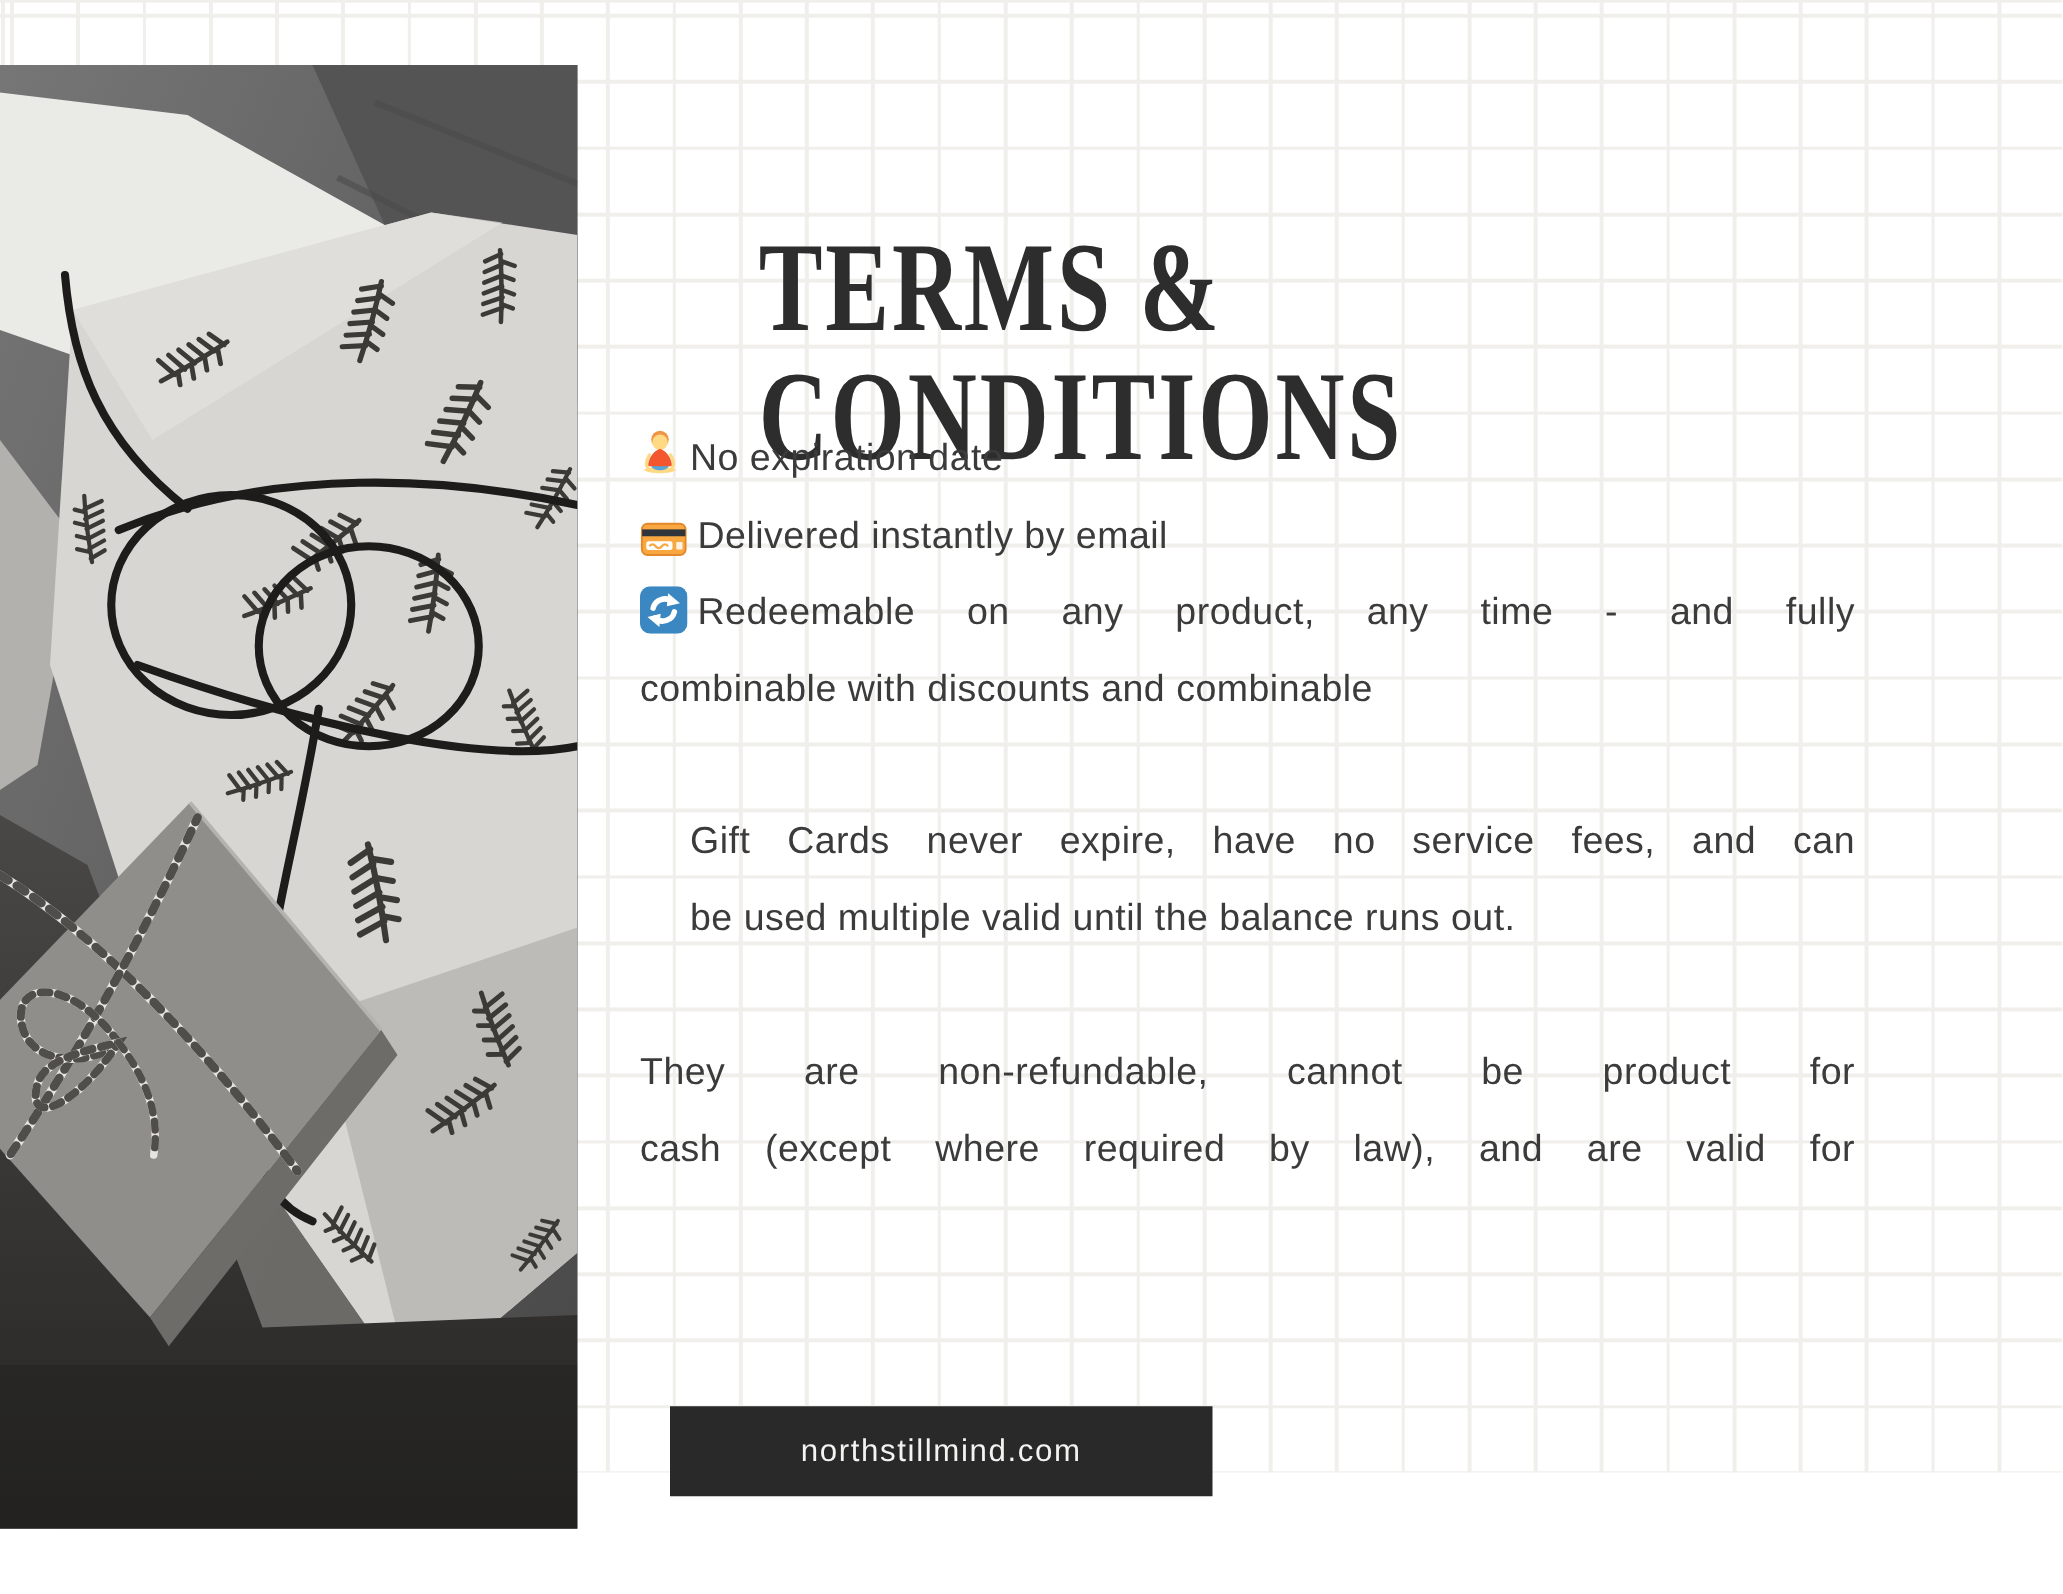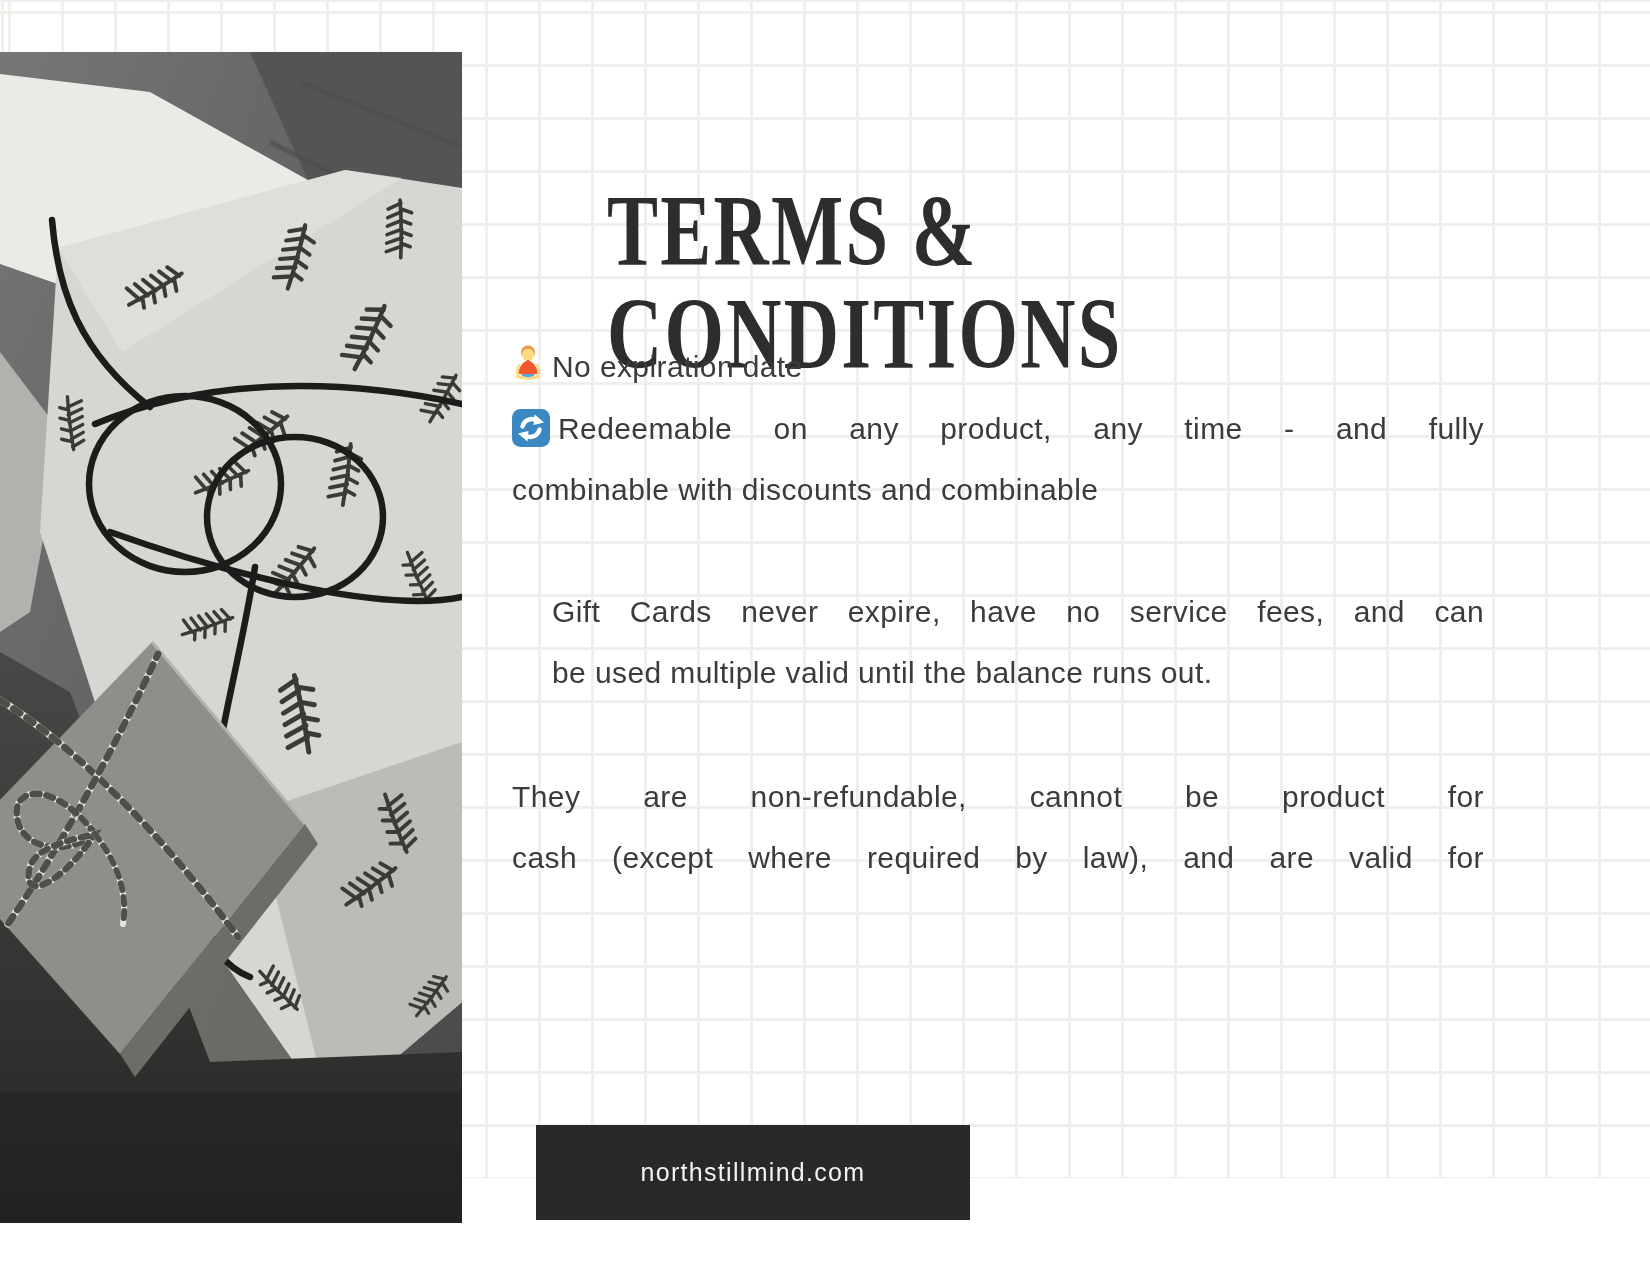--- a/index.html
+++ b/index.html
@@ -37,21 +37,21 @@
     color:#3b3b3b;font-size:30px;letter-spacing:.4px;
   }
   .line{line-height:61.5px;text-align:left;}
   .jline{text-align:justify;text-align-last:justify;}
   .para{margin-top:62px;}
   .para:first-of-type{margin-top:60px;margin-left:40px;}
   .emoji{display:inline-block;vertical-align:-8px;margin-right:8px;line-height:0;}
   .emoji svg{display:inline-block;}
   
   .site-box{
-    position:absolute;left:536px;top:1125px;width:434px;height:95px;
+    position:absolute;left:536px;top:1125px;width:434px;height:72px;
     background:#292929;display:flex;align-items:center;justify-content:center;
     color:#f3f3f2;font-size:25px;letter-spacing:1.3px;
   }
 </style>
 </head>
 <body>
 
 <div class="grid-bg"></div>
 
 <div class="photo" aria-label="Black and white photo of gift boxes wrapped in branch-patterned paper and kraft paper, tied with dark cord and striped twine">
@@ -162,20 +162,29 @@
     <circle cx="16" cy="7.5" r="7" fill="#ef9645"></circle>
     <circle cx="16" cy="9.8" r="6.2" fill="#ffd983"></circle>
     <path d="M3,32 C8,28.5 24,28.5 29,32 C24,35.5 8,35.5 3,32 Z" fill="#ffd983"></path>
     <path d="M9,29 C13,27.3 19,27.3 23,29 C21,33.2 11,33.2 9,29 Z" fill="#56a6da"></path>
     <path d="M16,15 C10,17 7,23 6,29 L26,29 C25,23 22,17 16,15 Z" fill="#f4572e"></path>
     <path d="M7.5,20 C5,24 4.5,28 6.5,31" stroke="#ffd983" stroke-width="2.6" fill="none" stroke-linecap="round"></path>
     <path d="M24.5,20 C27,24 27.5,28 25.5,31" stroke="#ffd983" stroke-width="2.6" fill="none" stroke-linecap="round"></path>
   </svg></span>No expiration date</div>
       </div>
       <div class="bullet">
+        <div class="line"><span class="emoji"><svg width="38" height="30" viewBox="0 0 38 30" xmlns="http://www.w3.org/2000/svg">
+    <rect x="1.5" y="3" width="35" height="25" rx="4.5" fill="#f9a841" stroke="#e2892c" stroke-width="1.5"></rect>
+    <rect x="1.7" y="7.5" width="34.6" height="5.5" fill="#2f353b"></rect>
+    <rect x="5" y="17" width="21" height="7" rx="2" fill="#ffffff"></rect>
+    <path d="M7.5,21 q2.5,-3 5,0 t5,0 t5,0" stroke="#f9a841" stroke-width="1.8" fill="none"></path>
+    <rect x="29" y="17.5" width="5" height="6" rx="1" fill="#ffffff" opacity=".85"></rect>
+  </svg></span>Delivered instantly by email</div>
+      </div>
+      <div class="bullet">
         <div class="line jline"><span class="emoji"><svg width="38" height="38" viewBox="0 0 38 38" xmlns="http://www.w3.org/2000/svg">
     <rect x="0" y="0" width="38" height="38" rx="8.5" fill="#3a87c2"></rect>
     <path d="M10.5,17.5 a9.5,9.5 0 0 1 15.5,-5" stroke="#ffffff" stroke-width="4.4" fill="none" stroke-linecap="round"></path>
     <polygon points="22.5,5.5 32,13.5 21.5,16" fill="#ffffff"></polygon>
     <path d="M27.5,20.5 a9.5,9.5 0 0 1 -15.5,5" stroke="#ffffff" stroke-width="4.4" fill="none" stroke-linecap="round"></path>
     <polygon points="15.5,32.5 6,24.5 16.5,22" fill="#ffffff"></polygon>
   </svg></span>Redeemable on any product, any time - and fully</div>
         <div class="line">combinable with discounts and combinable</div>
       </div>
     </div>

